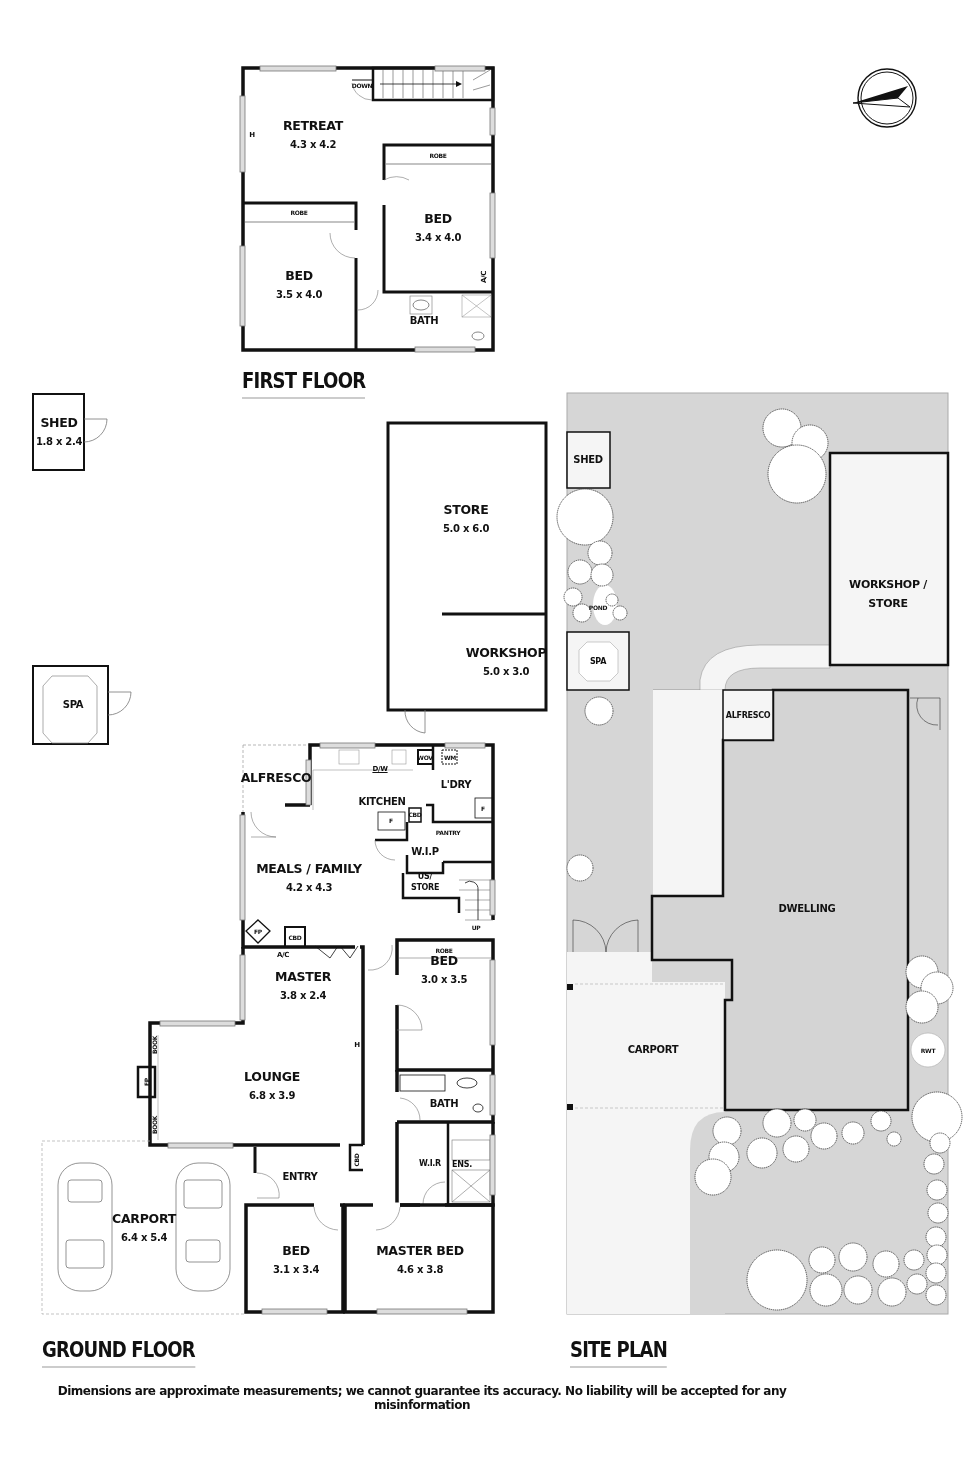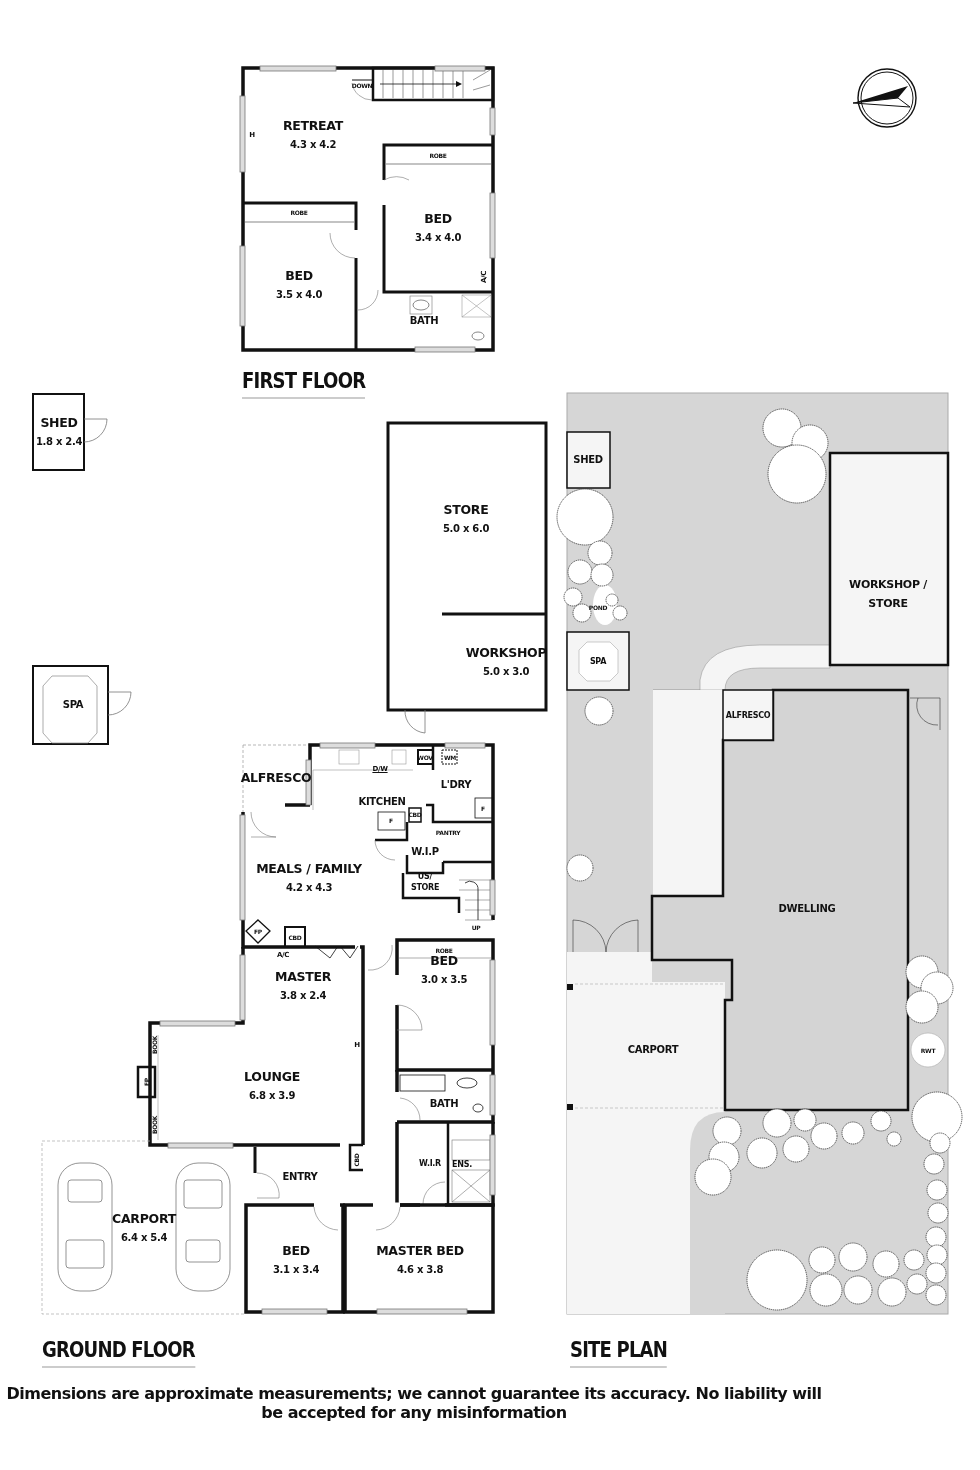--- a/index.html
+++ b/index.html
@@ -5,21 +5,21 @@
   html,body{margin:0;padding:0;background:#fff;}
   body{width:980px;height:1470px;position:relative;overflow:hidden;font-family:"Liberation Sans",sans-serif;color:#111;}
   svg.plan{position:absolute;left:0;top:0;}
   .lbl{position:absolute;transform:translate(-50%,-50%);text-align:center;font-family:"DejaVu Sans",sans-serif;font-weight:bold;font-size:12.5px;line-height:19px;letter-spacing:-0.3px;white-space:nowrap;transform-origin:center;}
   .lbl .n,.lbl .d{display:block;text-align:center;}
   .lbl .d{font-size:10px;}
   .sm{font-size:7px;line-height:8px;font-weight:bold;}
   .xs{font-size:6px;line-height:7px;font-weight:bold;}
   .med{font-size:10px;line-height:12px;}
   .title{position:absolute;font-family:"DejaVu Sans",sans-serif;font-weight:bold;font-size:22px;letter-spacing:-1px;transform:scaleX(0.82);transform-origin:left top;padding-bottom:4px;border-bottom:2px solid #ccc;}
-  .disclaimer{position:absolute;left:4px;width:820px;top:1384px;text-align:center;font-family:"DejaVu Sans",sans-serif;font-weight:bold;font-size:16px;letter-spacing:-0.5px;}
+  .disclaimer{position:absolute;left:12px;width:820px;top:1384px;text-align:center;font-family:"DejaVu Sans",sans-serif;font-weight:bold;font-size:12px;letter-spacing:-0.5px;}
   .vert{transform:translate(-50%,-50%) rotate(-90deg);}
 </style>
 </head>
 <body>
 
 <svg class="plan" width="980" height="1470" viewBox="0 0 980 1470">
   <defs>
     <g id="tree-big">
       <circle r="1" fill="#fff" stroke="#444" stroke-width="0.8" stroke-dasharray="1.2 0.8"></circle>
     </g>

